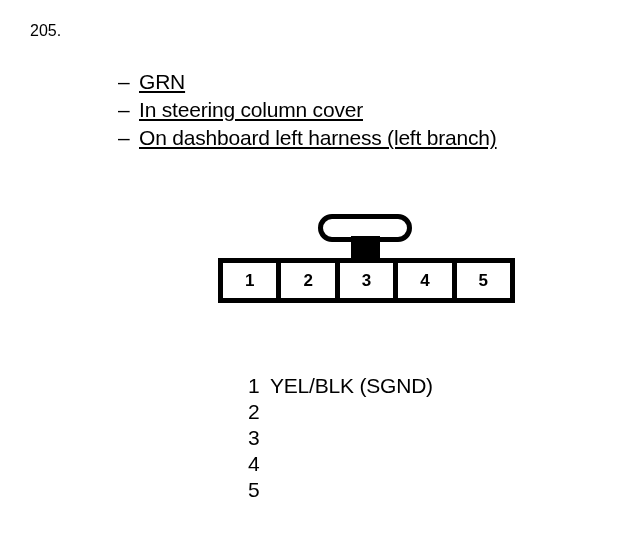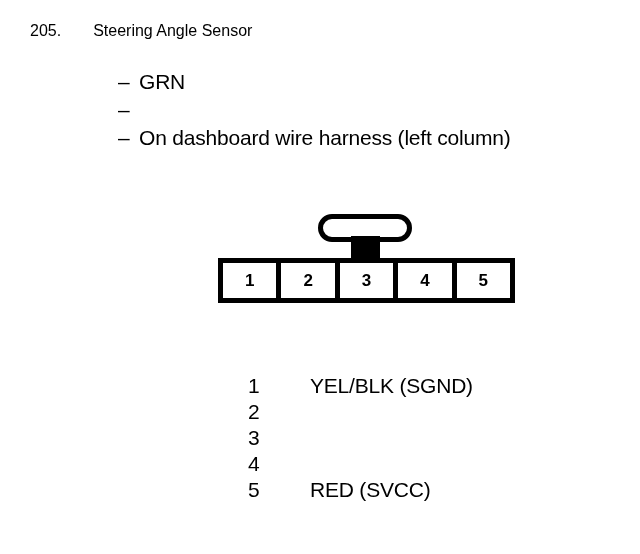--- a/index.html
+++ b/index.html
@@ -18,21 +18,20 @@
   }
 
   
   #header {
     position: absolute;
     left: 30px;
     top: 22px;
     width: 600px;
     display: flex;
     align-items: flex-end;
-    gap: 32px;
   }
 
   
   #notes-list {
     position: absolute;
     left: 118px;
     top: 68px;
     width: 510px;
   }
   .note-line {
@@ -42,20 +41,21 @@
     line-height: 28px;
     white-space: nowrap;
     letter-spacing: -0.2px;
   }
   .note-dash {
     width: 21px;
     flex: none;
   }
   .note-text {
     flex: none;
+    text-decoration: underline;
   }
 
   
   #connector-diagram {
     position: absolute;
     left: 215px;
     top: 212px;
     width: 300px;
     height: 95px;
   }
@@ -121,42 +121,41 @@
     line-height: 26px;
     white-space: nowrap;
     letter-spacing: -0.2px;
   }
   .legend-pin {
     width: 22px;
     flex: none;
   }
   .legend-wire {
     flex: none;
-    margin-left: 40px;
   }
 </style>
 </head>
 <body>
 
 <div id="header">
   <span>205.</span>
-  <span>Steering Angle Sensor</span>
 </div>
 
 <div id="notes-list">
   <div class="note-line">
     <span class="note-dash">–</span>
     <span class="note-text">GRN</span>
   </div>
   <div class="note-line">
     <span class="note-dash">–</span>
+    <span class="note-text">In steering column cover</span>
   </div>
   <div class="note-line">
     <span class="note-dash">–</span>
-    <span class="note-text">On dashboard wire harness (left column)</span>
+    <span class="note-text">On dashboard left harness (left branch)</span>
   </div>
 </div>
 
 <div id="connector-diagram">
   <div id="connector-latch"></div>
   <div id="connector-neck"></div>
   <div id="connector-body">
     <div class="pin-cell">1</div>
     <div class="pin-cell">2</div>
     <div class="pin-cell">3</div>
@@ -174,15 +173,14 @@
     <span class="legend-pin">2</span>
   </div>
   <div class="legend-row">
     <span class="legend-pin">3</span>
   </div>
   <div class="legend-row">
     <span class="legend-pin">4</span>
   </div>
   <div class="legend-row">
     <span class="legend-pin">5</span>
-    <span class="legend-wire">RED (SVCC)</span>
   </div>
 </div>
 
 </body></html>

